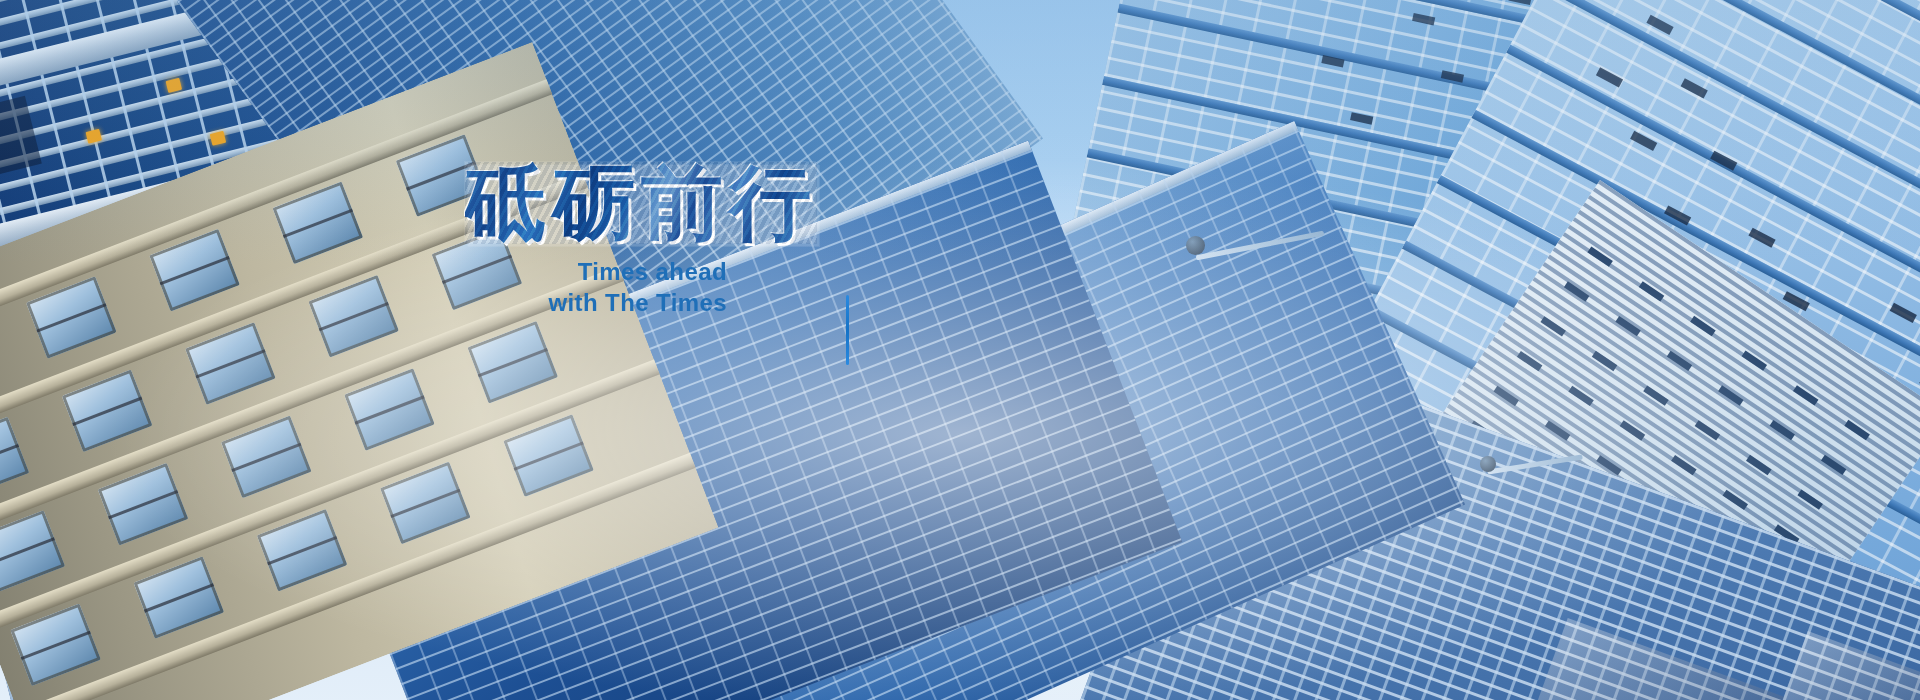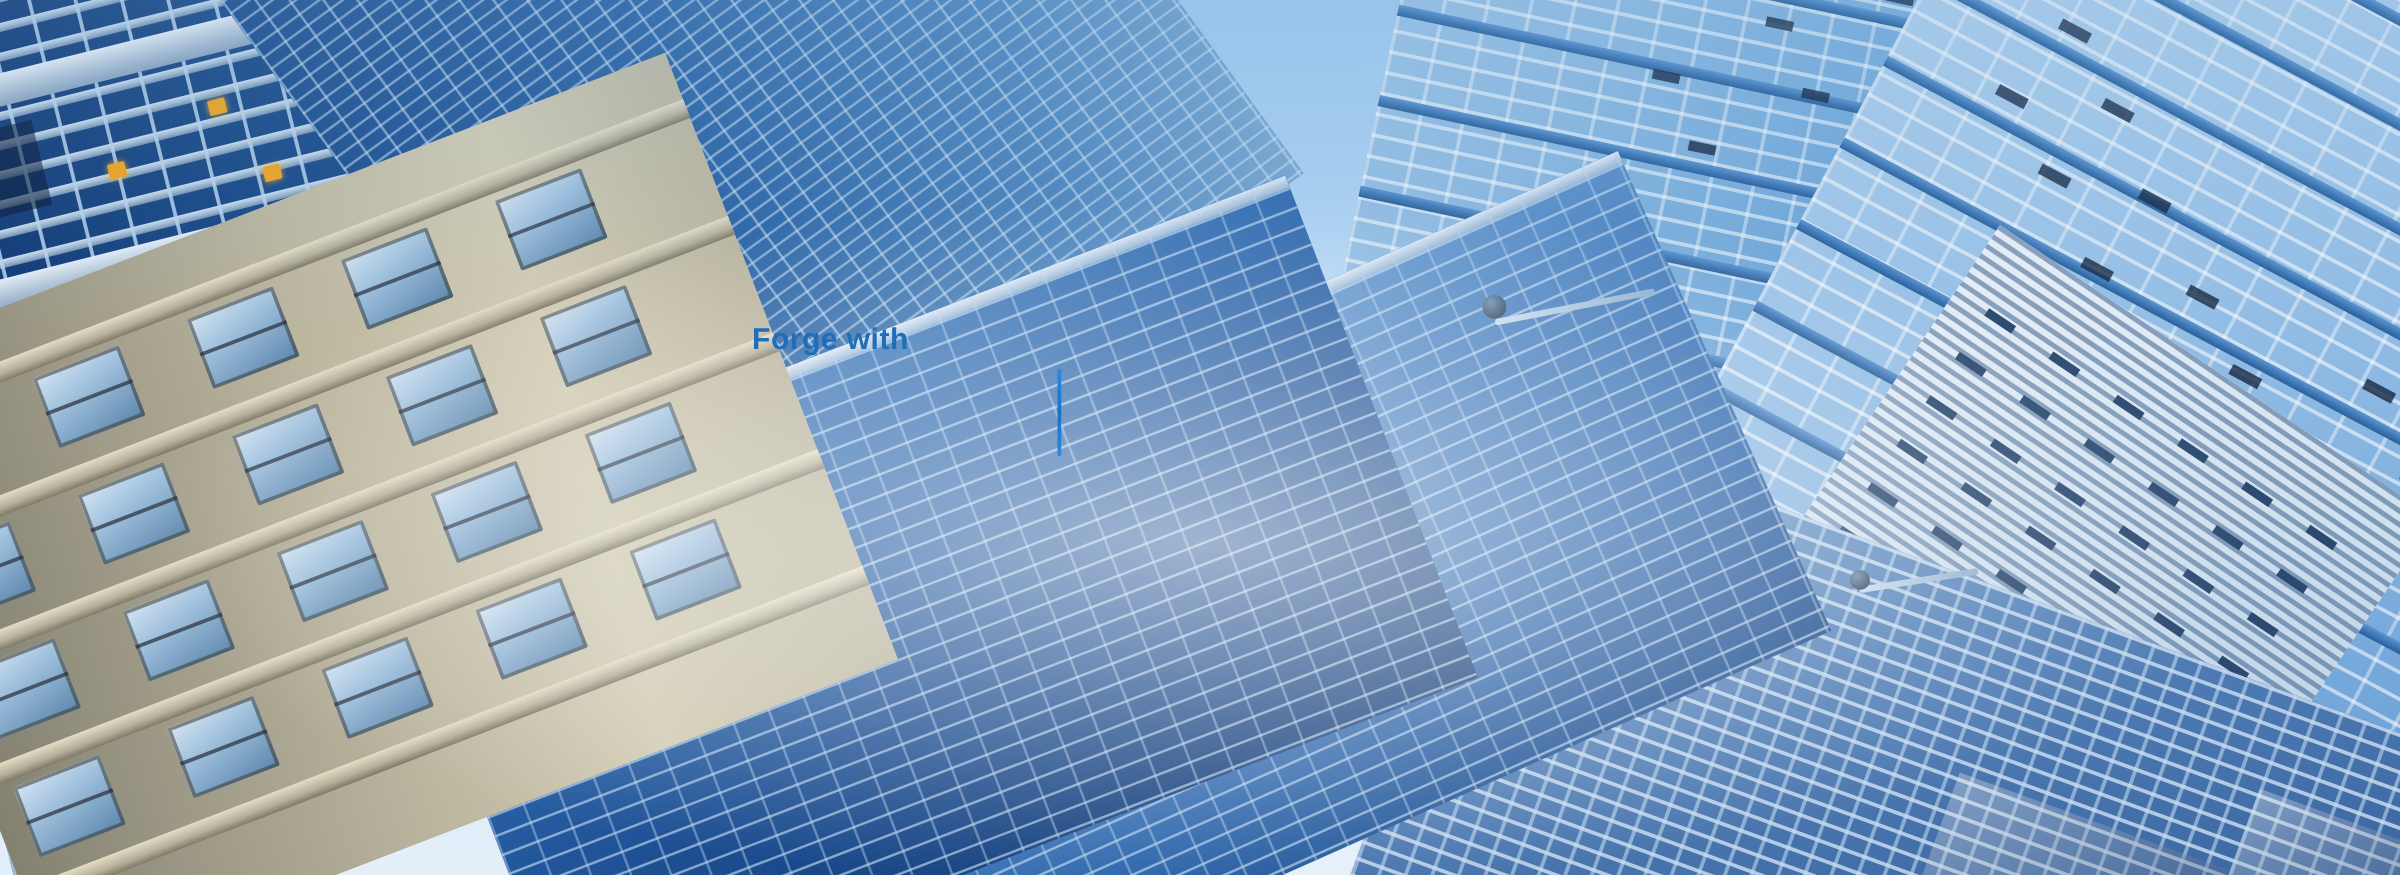--- a/index.html
+++ b/index.html
@@ -938,22 +938,24 @@
   <div class="mast" style="left:1195px;top:243px;width:130px;height:5px;transform:rotate(-11deg);"></div>
   <div class="ball" style="left:1186px;top:236px;width:19px;height:19px;"></div>
   <div class="mast" style="left:1487px;top:462px;width:96px;height:5px;transform:rotate(-9deg);"></div>
   <div class="ball" style="left:1480px;top:456px;width:16px;height:16px;"></div>
 
   <div class="haze"></div>
   <div class="haze2"></div>
 
   <div class="copy">
 
+    <div class="zh-main">砥砺前行</div>
 
     <div class="en">
-      <div>Forge with</div>
+      <div>Times ahead</div>
+      <div>with The Times</div>
     </div>
 
     <div class="divider"></div>
 
   </div>
 
 </div>
 
 </body></html>

